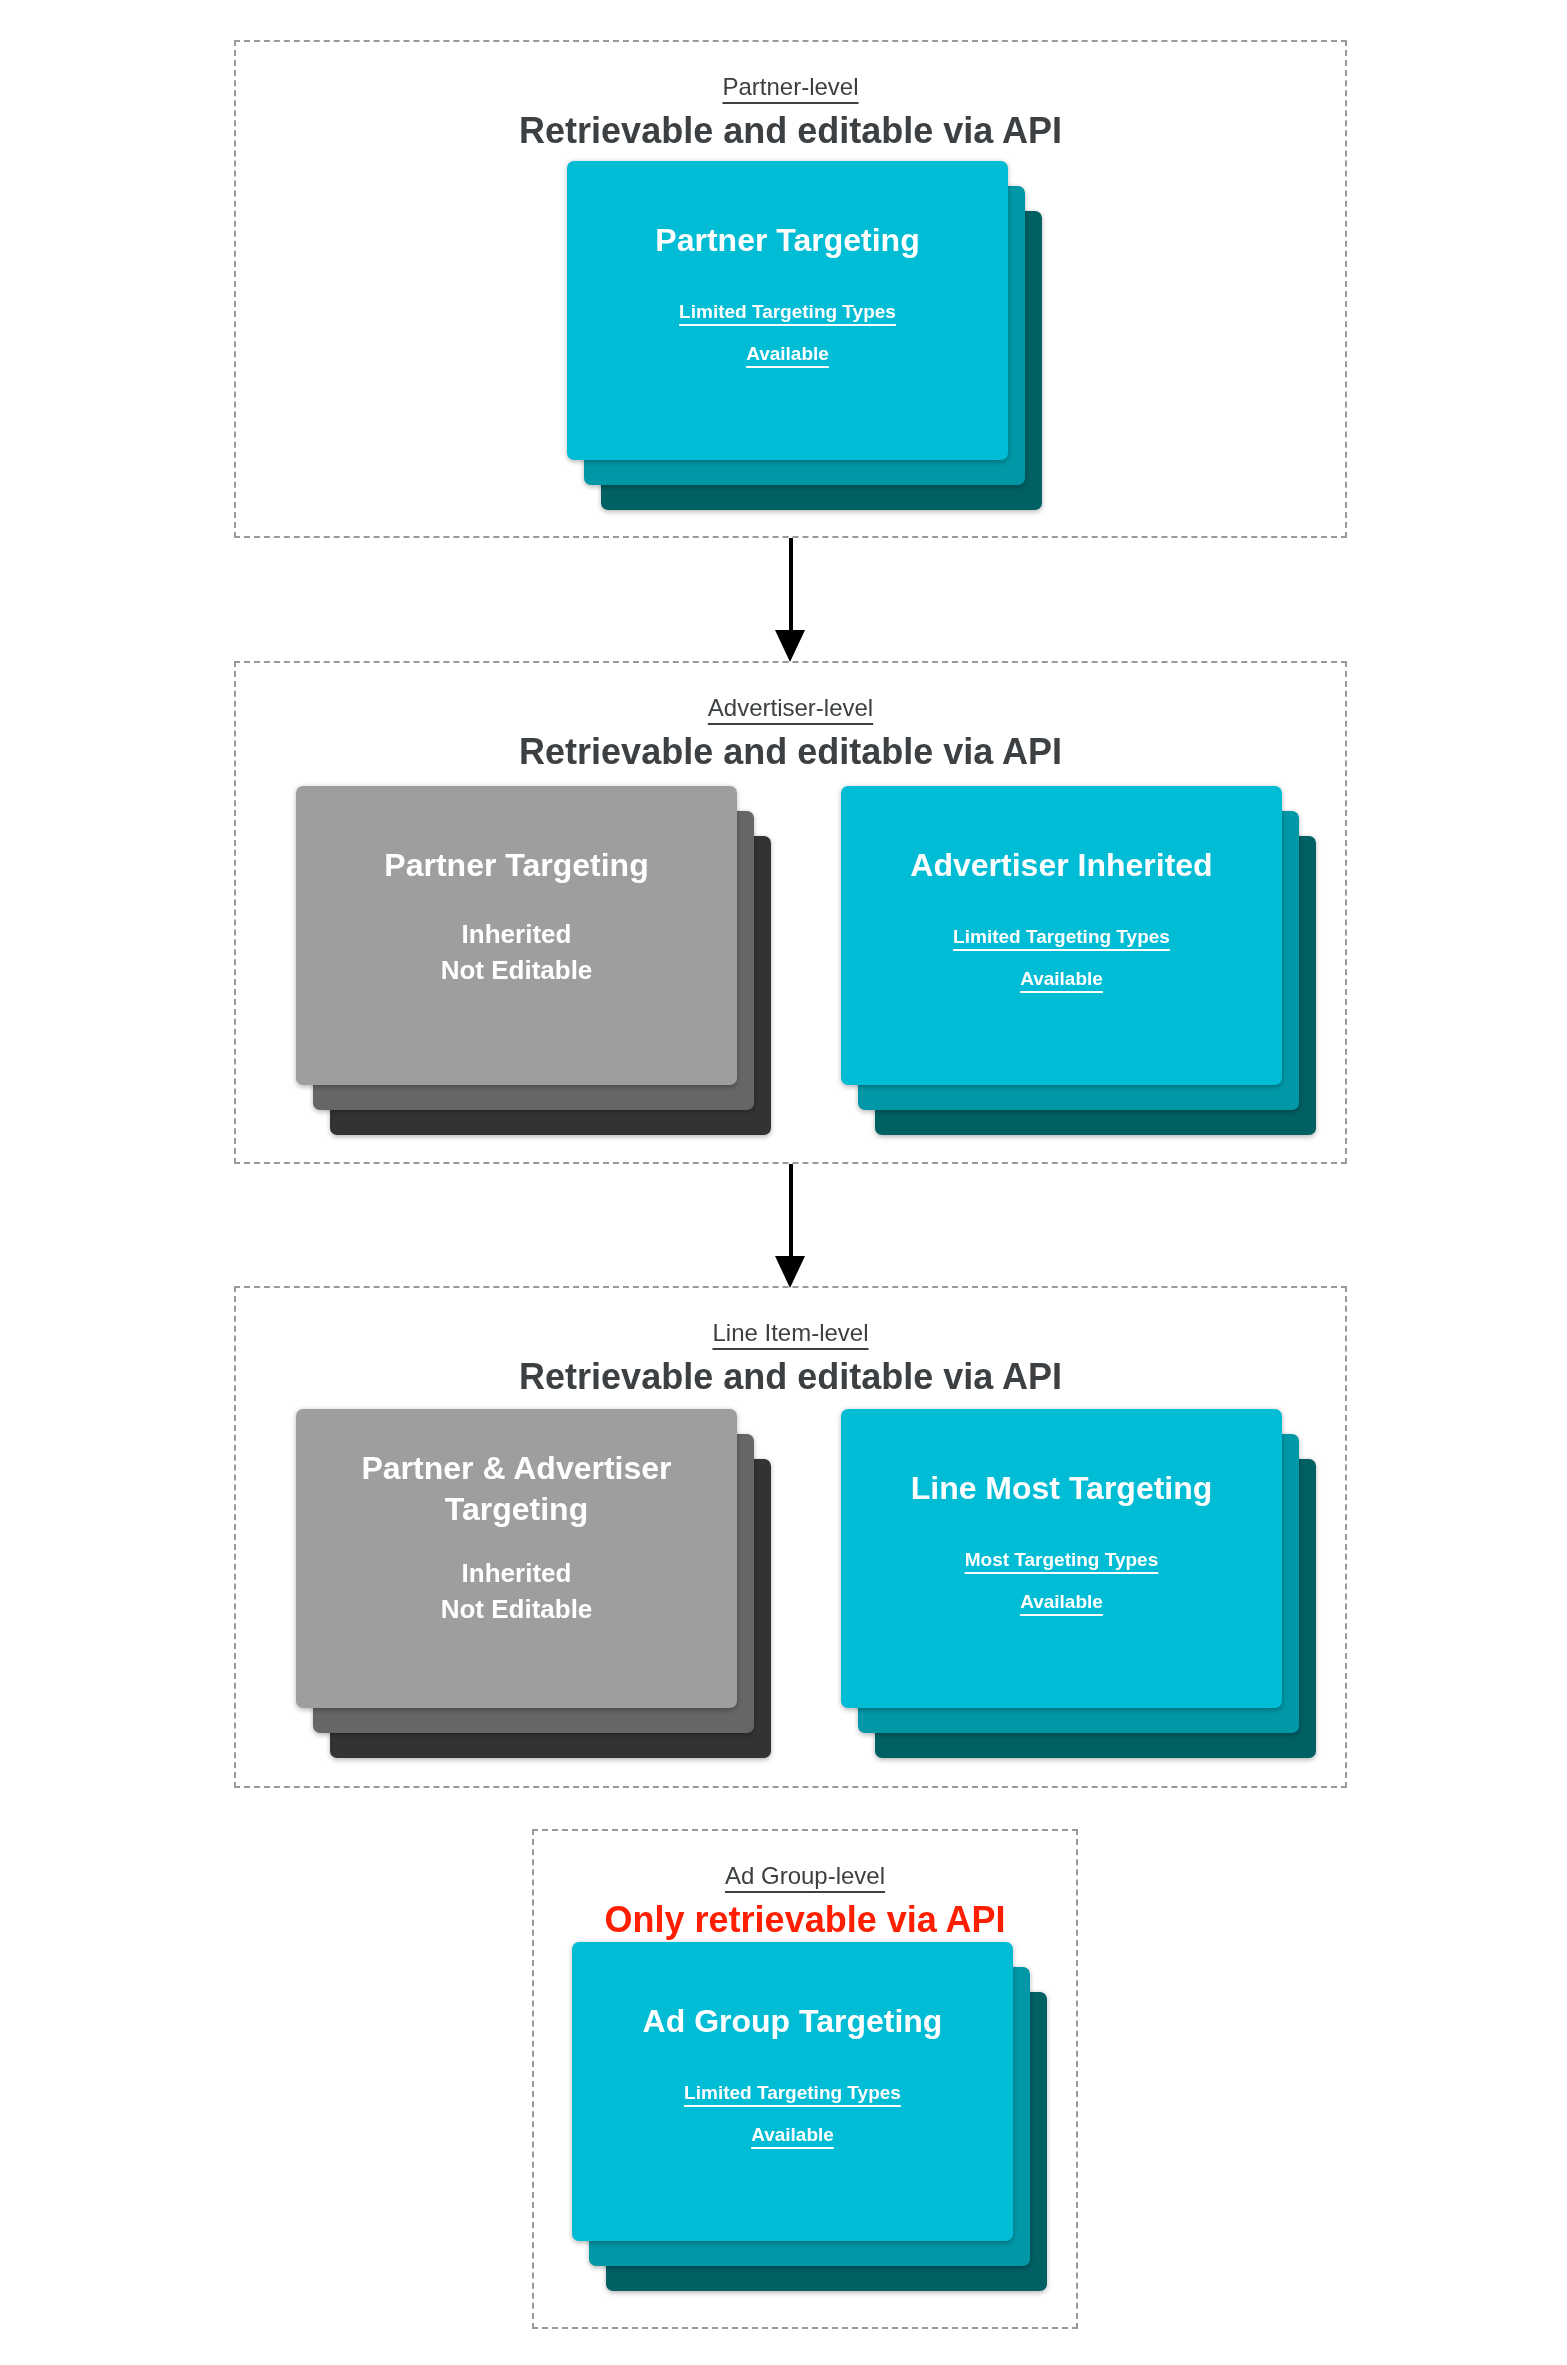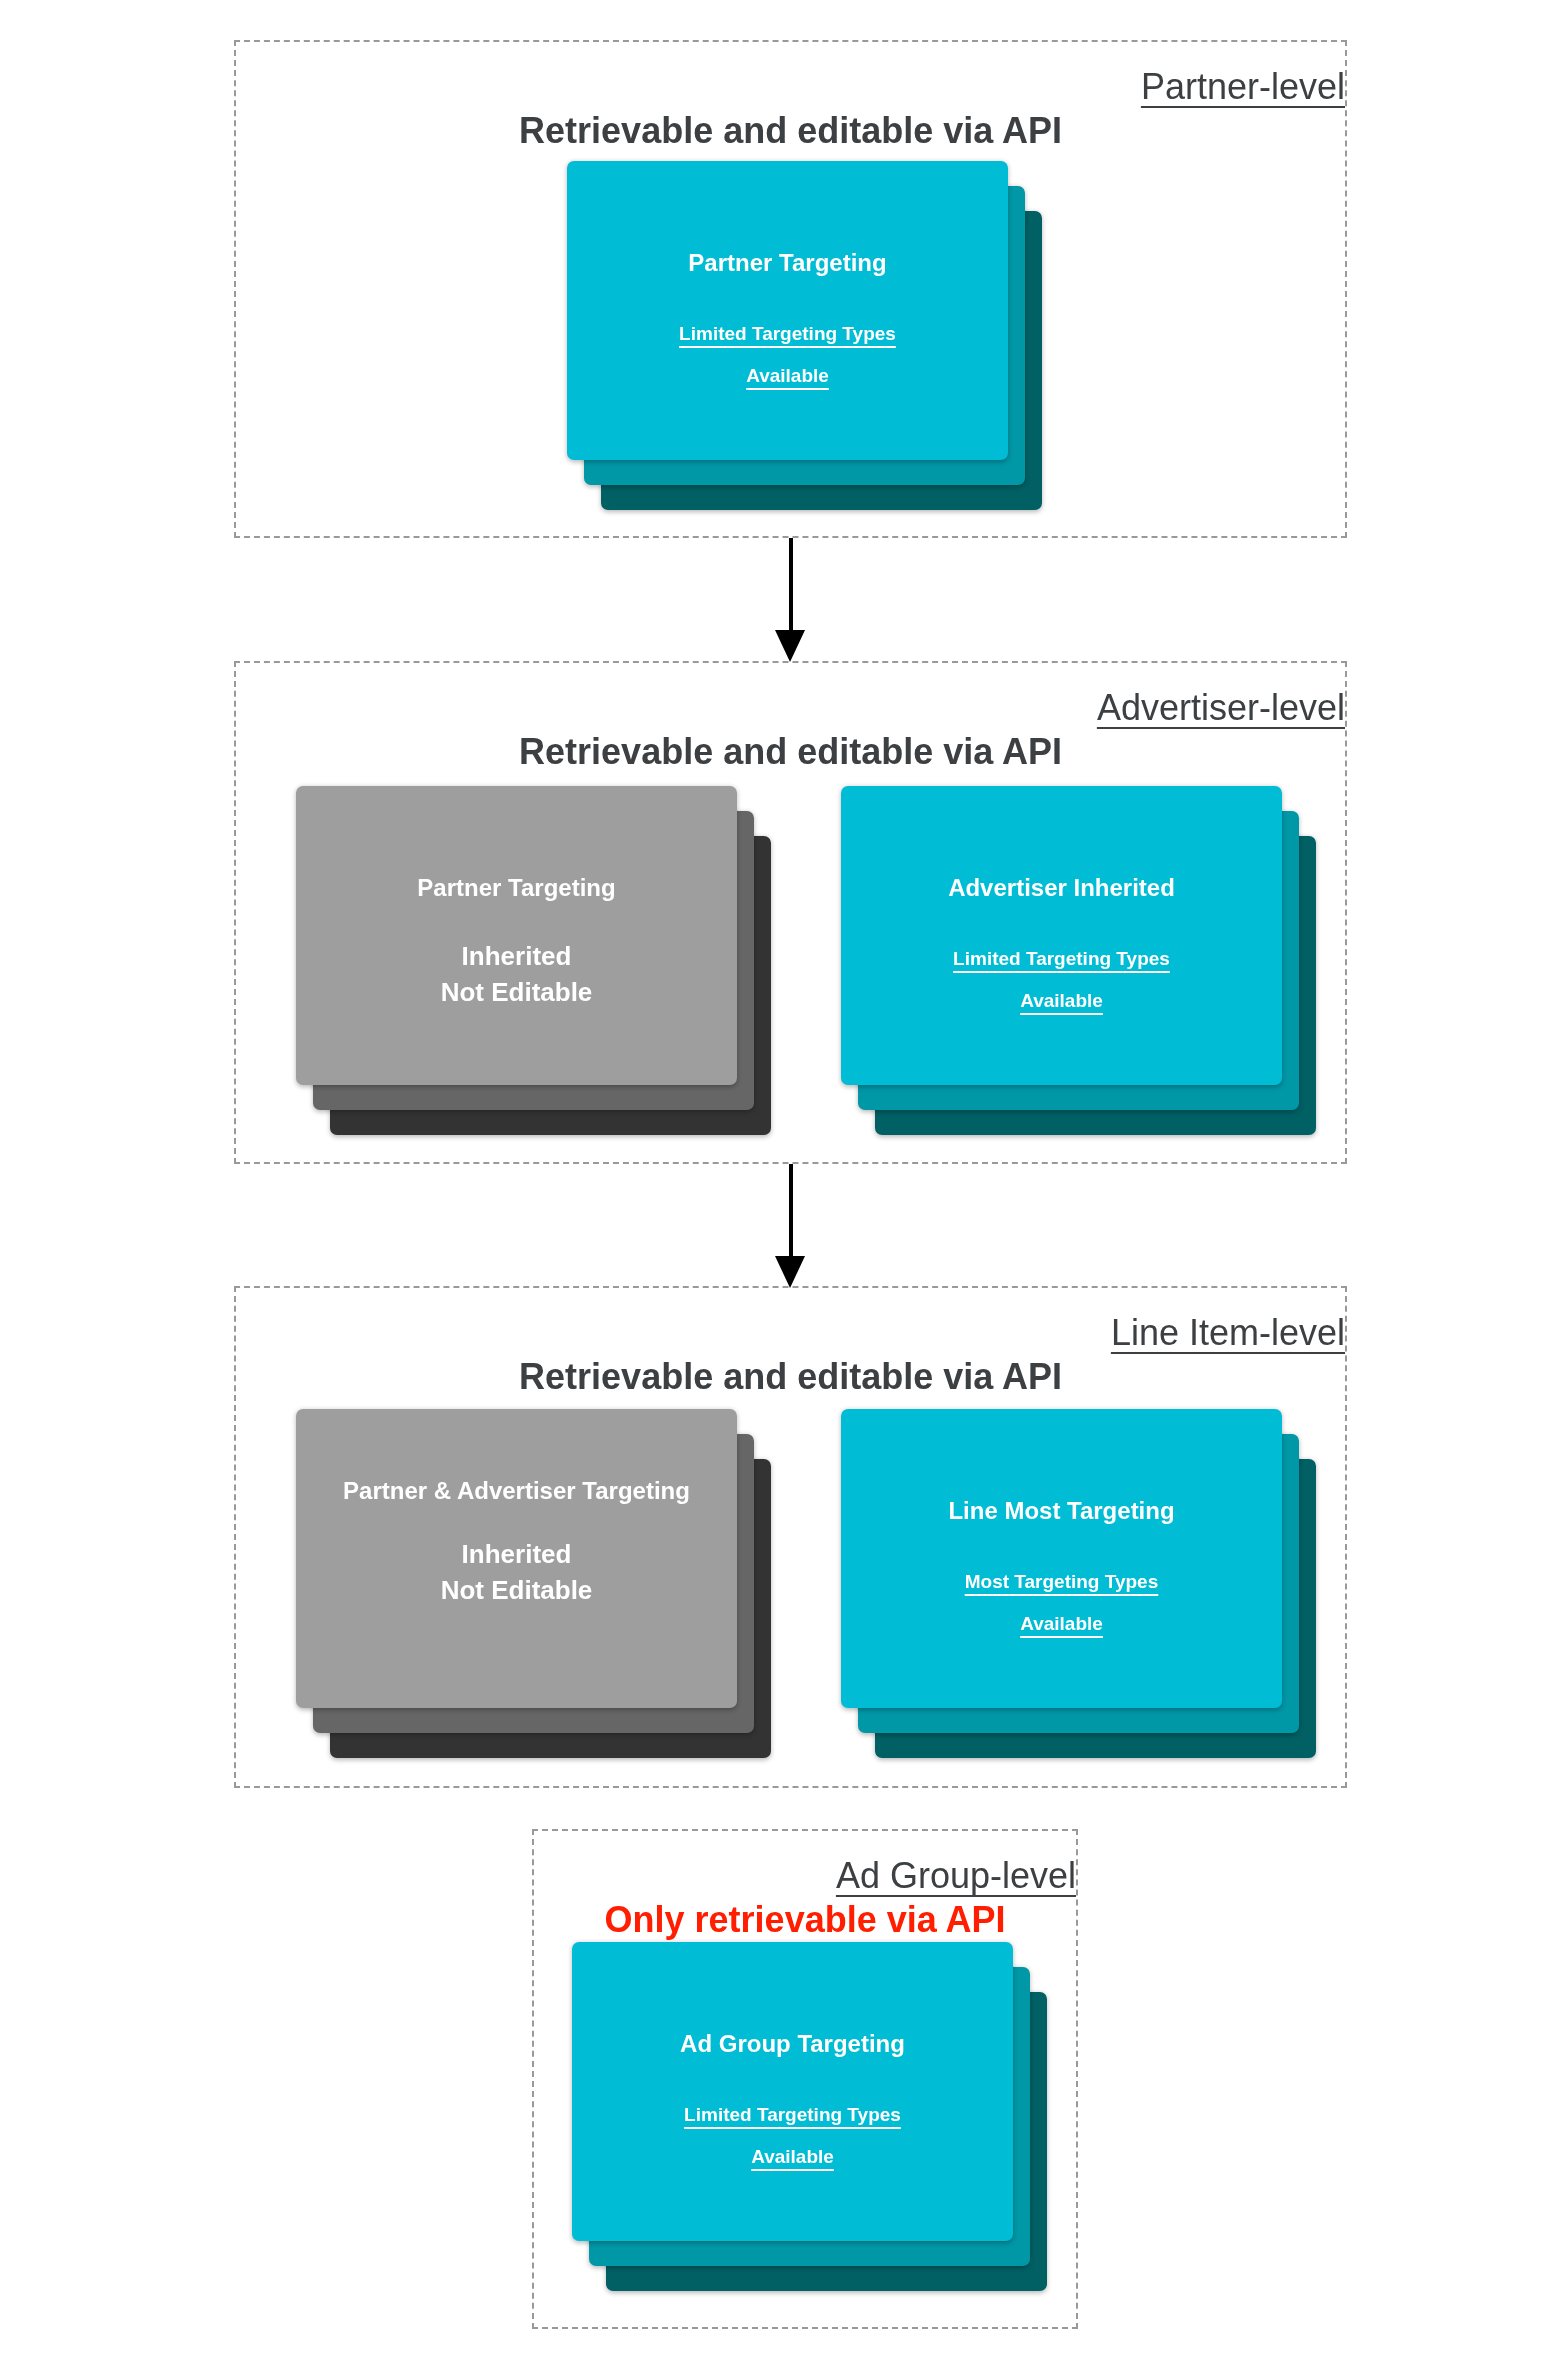--- a/index.html
+++ b/index.html
@@ -11,22 +11,22 @@
   html,body{margin:0;padding:0;background:var(--background);}
   .canvas{
     position:relative; width:1567px; height:2366px; background:var(--background);
     font-family:"Liberation Sans","DejaVu Sans",sans-serif; overflow:hidden;
   }
   .section{
     position:absolute; border:2.7px dashed var(--section-border);
     box-sizing:border-box; text-align:center; padding-top:23px;
   }
   .s-title{
-    font-size:36px; line-height:43px; color:var(--heading-text);
-    text-decoration:underline; text-decoration-thickness:2.2px; text-underline-offset:7.1px;text-align:right;
+    font-size:24px; line-height:43px; color:var(--heading-text);
+    text-decoration:underline; text-decoration-thickness:2.2px; text-underline-offset:7.1px;
   }
   .s-subtitle{
     font-size:36px; line-height:46px; font-weight:bold; color:var(--heading-text);
   }
   .s-subtitle.alert{ color:var(--alert-text); }
   .stack{ position:absolute; width:475px; height:349px; }
   .layer{
     position:absolute; width:441px; height:299px; border-radius:7.1px;
     box-shadow:0 1.8px 5.4px rgba(0,0,0,0.28);
   }
@@ -34,23 +34,22 @@
   .l2{ left:17px; top:25px; }
   .main{ left:0; top:0; box-sizing:border-box; padding:59px 21.4px 0 21.4px; text-align:center; }
   .two-line .main{ padding-top:39px; }
   .cyan .l3{ background:var(--cyan-back); }
   .cyan .l2{ background:var(--cyan-mid); }
   .cyan .main{ background:var(--cyan-front); }
   .gray .l3{ background:var(--gray-back); }
   .gray .l2{ background:var(--gray-mid); }
   .gray .main{ background:var(--gray-front); }
   .card-title{
-    font-size:24px; line-height:41px; font-weight:bold; color:var(--card-text);
+    font-size:32px; line-height:41px; font-weight:bold; color:var(--card-text);
     margin-bottom:30px;
-    margin-top:22px;
   }
   .two-line .card-title{ margin-bottom:25px; }
   .card-body{ color:var(--card-text); font-weight:bold; }
   .card-body.underlined{ font-size:19px; line-height:42px; }
   .card-body.underlined .body-line{
     text-decoration:underline; text-decoration-thickness:2.2px; text-underline-offset:6.3px;
   }
   .card-body.plain{ font-size:26px; line-height:36px; }
   .arrow-line{ position:absolute; width:3.6px; background:var(--arrow); }
   .arrow-head{

